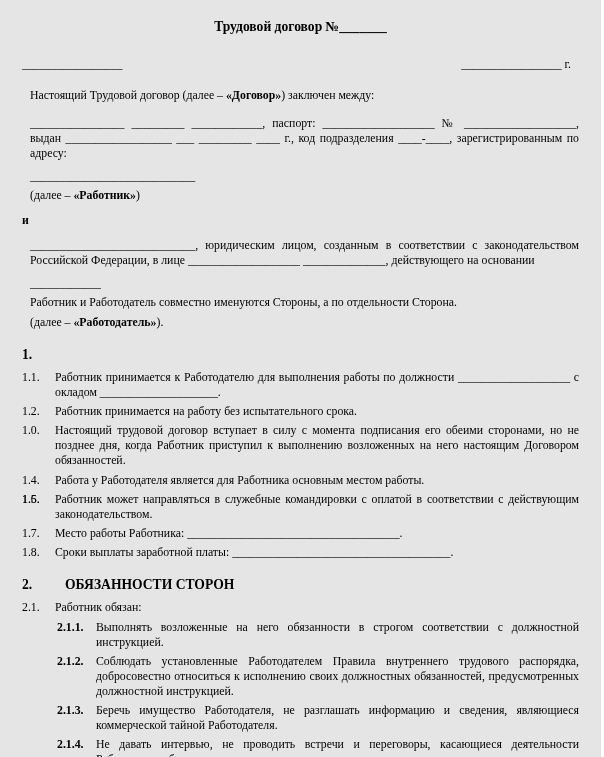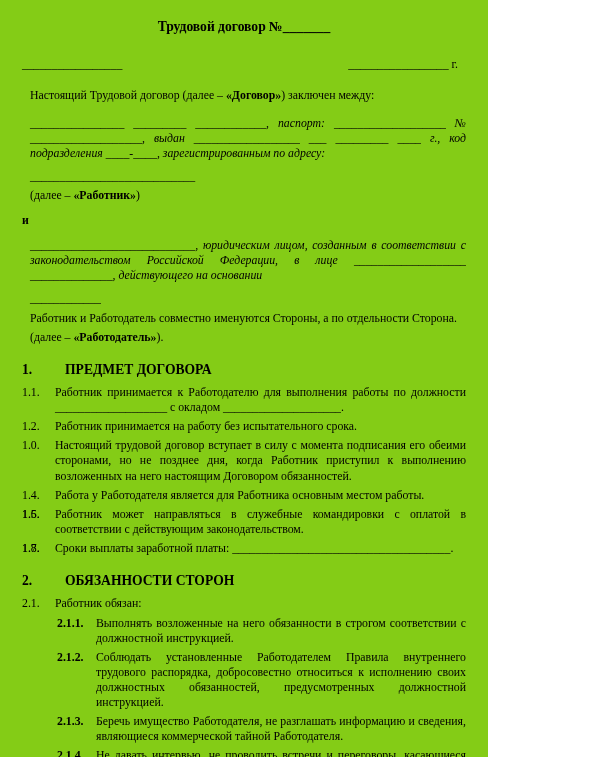--- a/index.html
+++ b/index.html
@@ -1,20 +1,20 @@
 <!DOCTYPE html>
 <html lang="ru"><head>
 <meta charset="utf-8">
 <style>
   html, body { margin: 0; padding: 0; background: #ffffff; }
   .page {
-    width: 488px;
+    width: 601px;
     height: 757px;
     box-sizing: border-box;
-    background: #84cc16;
+    background: #e5e5e5;
     color: #000000;
     font-family: "Liberation Serif", "DejaVu Serif", serif;
     font-size: 11.8px;
     line-height: 1.28;
     padding: 14px 22px 20px 22px;
     overflow: hidden;
   }
   .title {
     text-align: center;
     font-weight: bold;
@@ -23,21 +23,21 @@
   }
   .dateline {
     display: flex;
     justify-content: space-between;
     margin: 0 8px 16px 0;
     gap: 40px;
   }
   .para { margin: 0 0 4px 8px; }
   .mb12 { margin-bottom: 12px; }
   .mt8  { margin-top: 8px; }
-  .justify { text-align: justify; font-style: italic; }
+  .justify { text-align: justify; }
   .bold { font-weight: bold; }
   b { font-weight: bold; }
   .sec-heading {
     font-weight: bold;
     font-size: 13.6px;
     margin: 16px 0 7px 0;
     display: flex;
   }
   .sec-num { width: 43px; flex: 0 0 43px; }
   .item {
@@ -71,30 +71,29 @@
   <p class="para bold" style="margin:10px 0;">и</p>
 
   <p class="para justify">____________________________, юридическим лицом, созданным в соответствии с законодательством Российской Федерации, в лице ___________________ ______________, действующего на основании</p>
   <div class="para mt8">____________</div>
   <p class="para">Работник и Работодатель совместно именуются Стороны, а по отдельности Сторона.</p>
 
   <p class="para mb12"><span>(далее – </span><b>«Работодатель»</b><span>).</span></p>
 
   <div class="sec-heading">
     <span class="sec-num">1.</span>
-    <span>ПРЕДМЕТ ДОГОВОРА</span>
   </div>
 
   <div class="item"><span class="num">1.1.</span><span>Работник принимается к Работодателю для выполнения работы по должности ___________________ с окладом ____________________.</span></div>
   <div class="item"><span class="num">1.2.</span><span>Работник принимается на работу без испытательного срока.</span></div>
   <div class="item"><span class="num">1.0.</span><span>Настоящий трудовой договор вступает в силу с момента подписания его обеими сторонами, но не позднее дня, когда Работник приступил к выполнению возложенных на него настоящим Договором обязанностей.</span></div>
   <div class="item"><span class="num">1.4.</span><span>Работа у Работодателя является для Работника основным местом работы.</span></div>
   <div class="item"><span class="num">1.5.</span></div>
   <div class="item"><span class="num">1.6.</span><span>Работник может направляться в служебные командировки с оплатой в соответствии с действующим законодательством.</span></div>
-  <div class="item"><span class="num">1.7.</span></div>
+  <div class="item"><span class="num">1.7.</span><span>Место работы Работника: ____________________________________.</span></div>
   <div class="item"><span class="num">1.8.</span><span>Сроки выплаты заработной платы: _____________________________________.</span></div>
 
   <div class="sec-heading">
     <span class="sec-num">2.</span>
     <span>ОБЯЗАННОСТИ СТОРОН</span>
   </div>
 
   <div class="item"><span class="num">2.1.</span><span>Работник обязан:</span></div>
   <div class="item l2"><span class="num">2.1.1.</span><span>Выполнять возложенные на него обязанности в строгом соответствии с должностной инструкцией.</span></div>
   <div class="item l2"><span class="num">2.1.2.</span><span>Соблюдать установленные Работодателем Правила внутреннего трудового распорядка, добросовестно относиться к исполнению своих должностных обязанностей, предусмотренных должностной инструкцией.</span></div>

